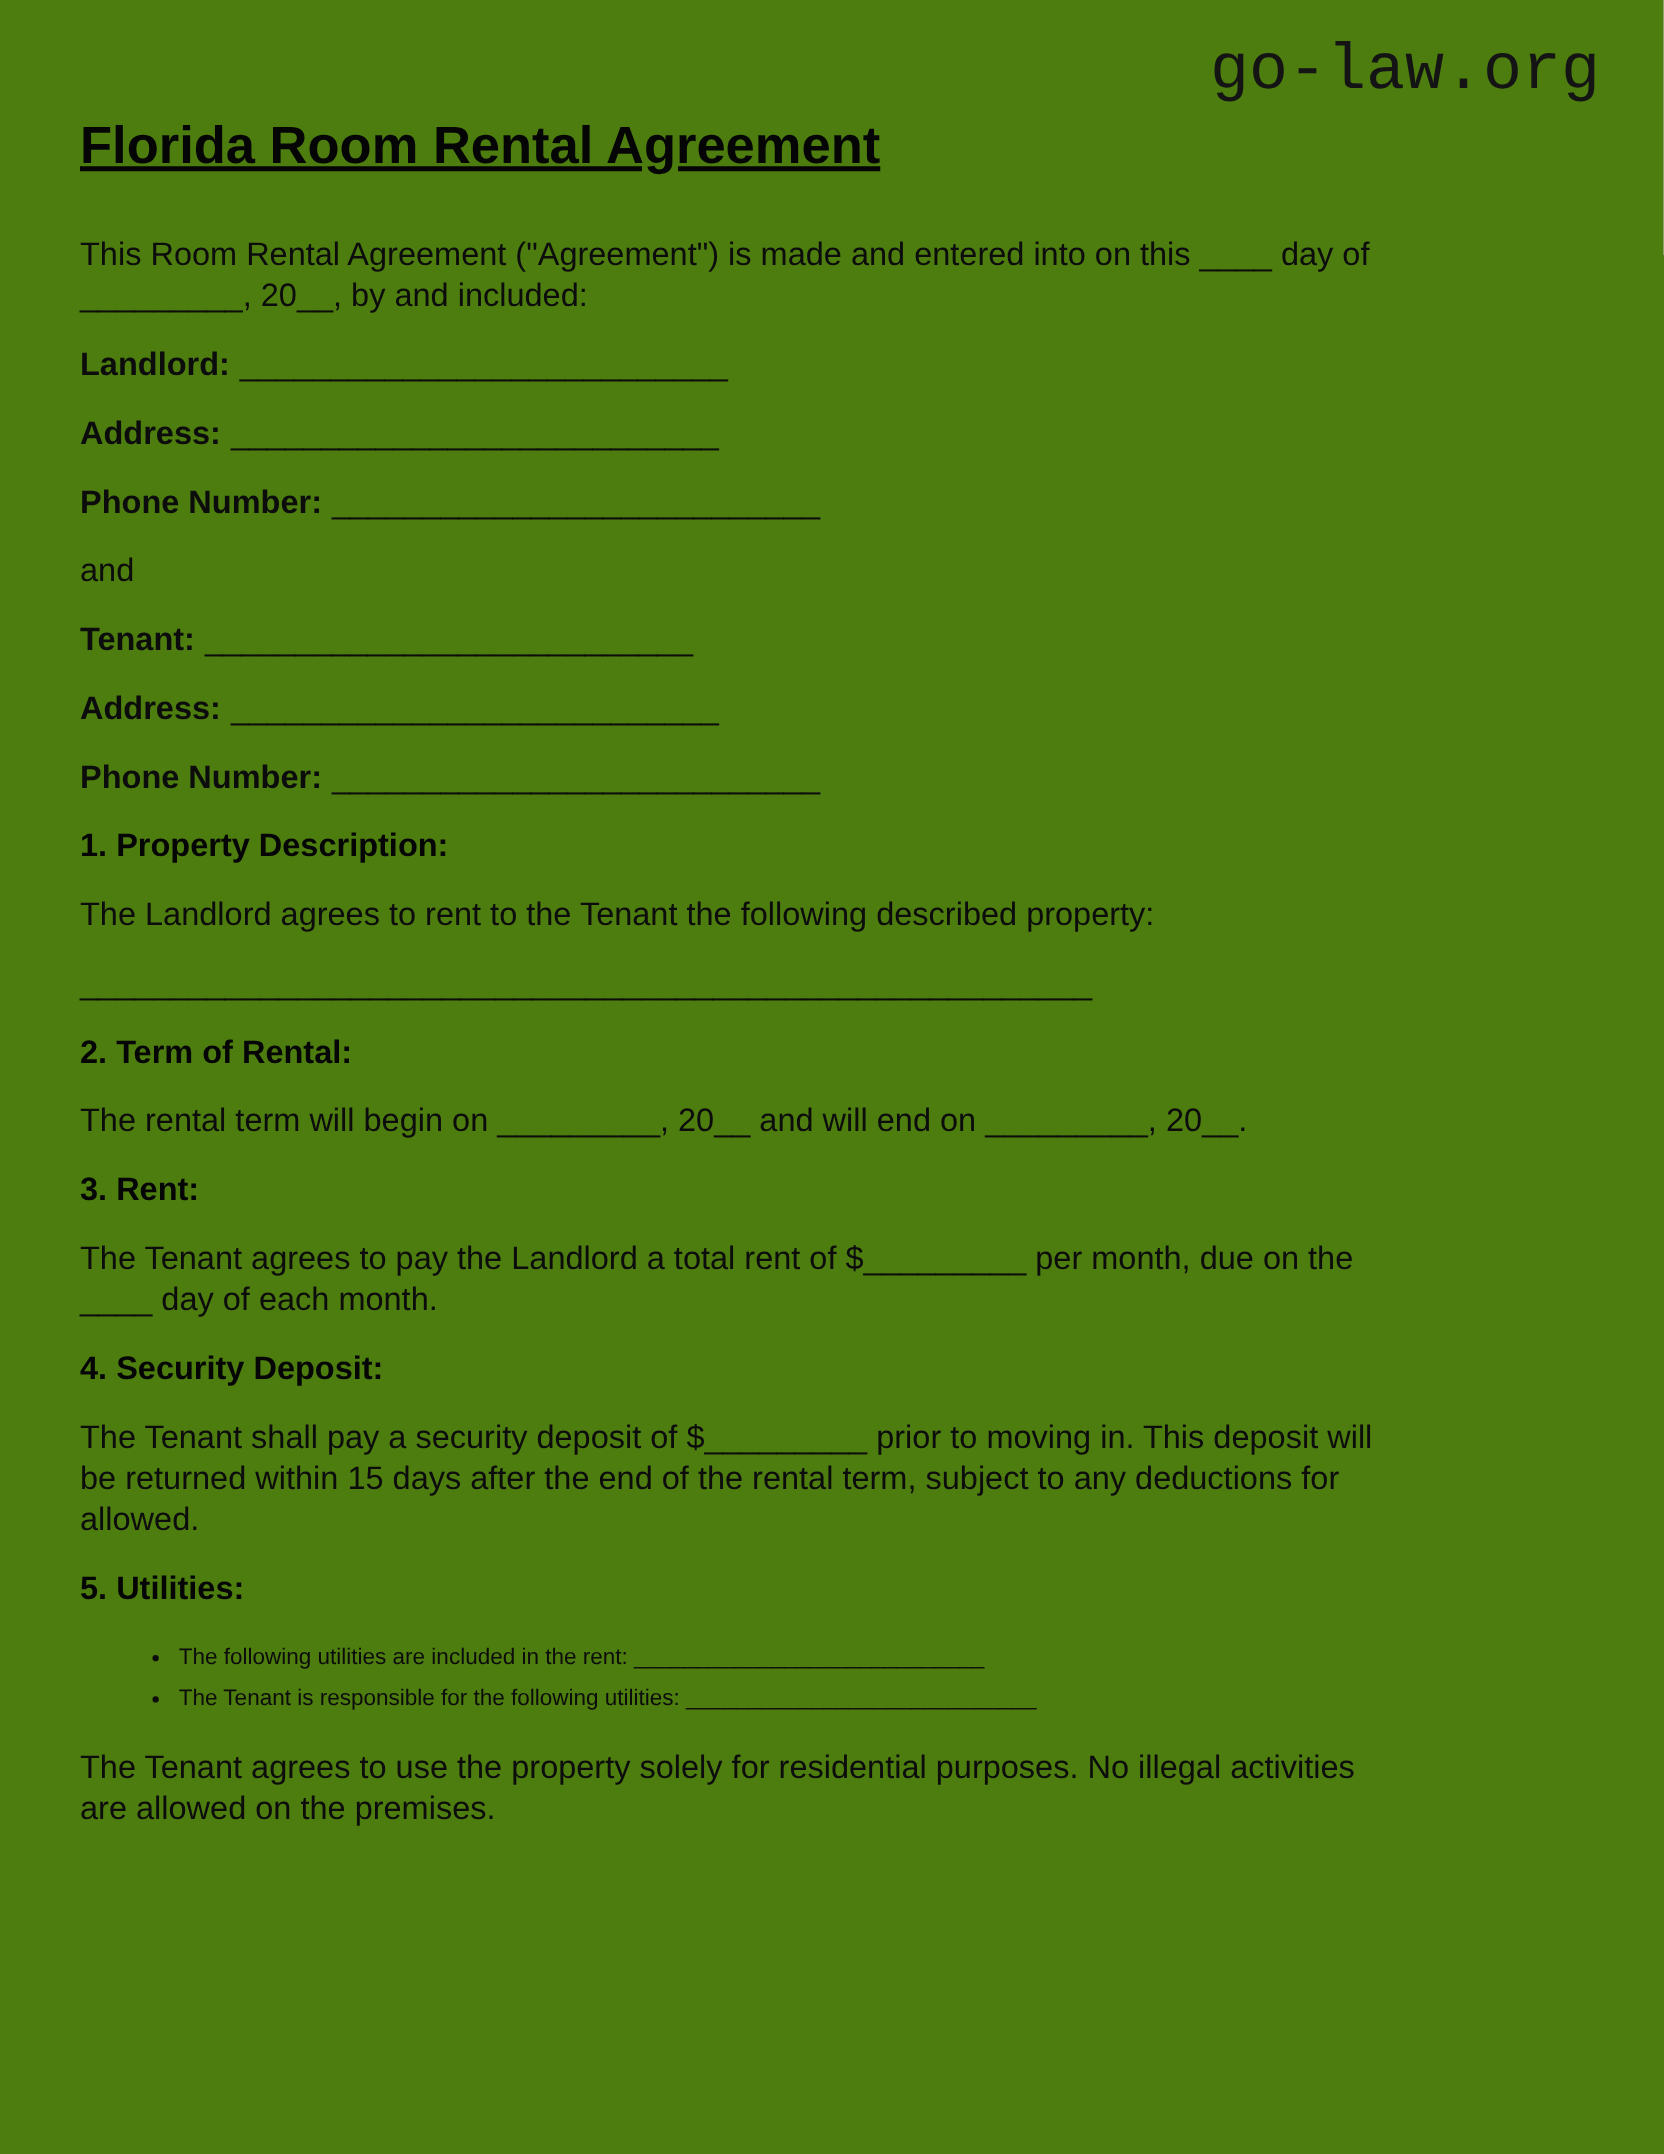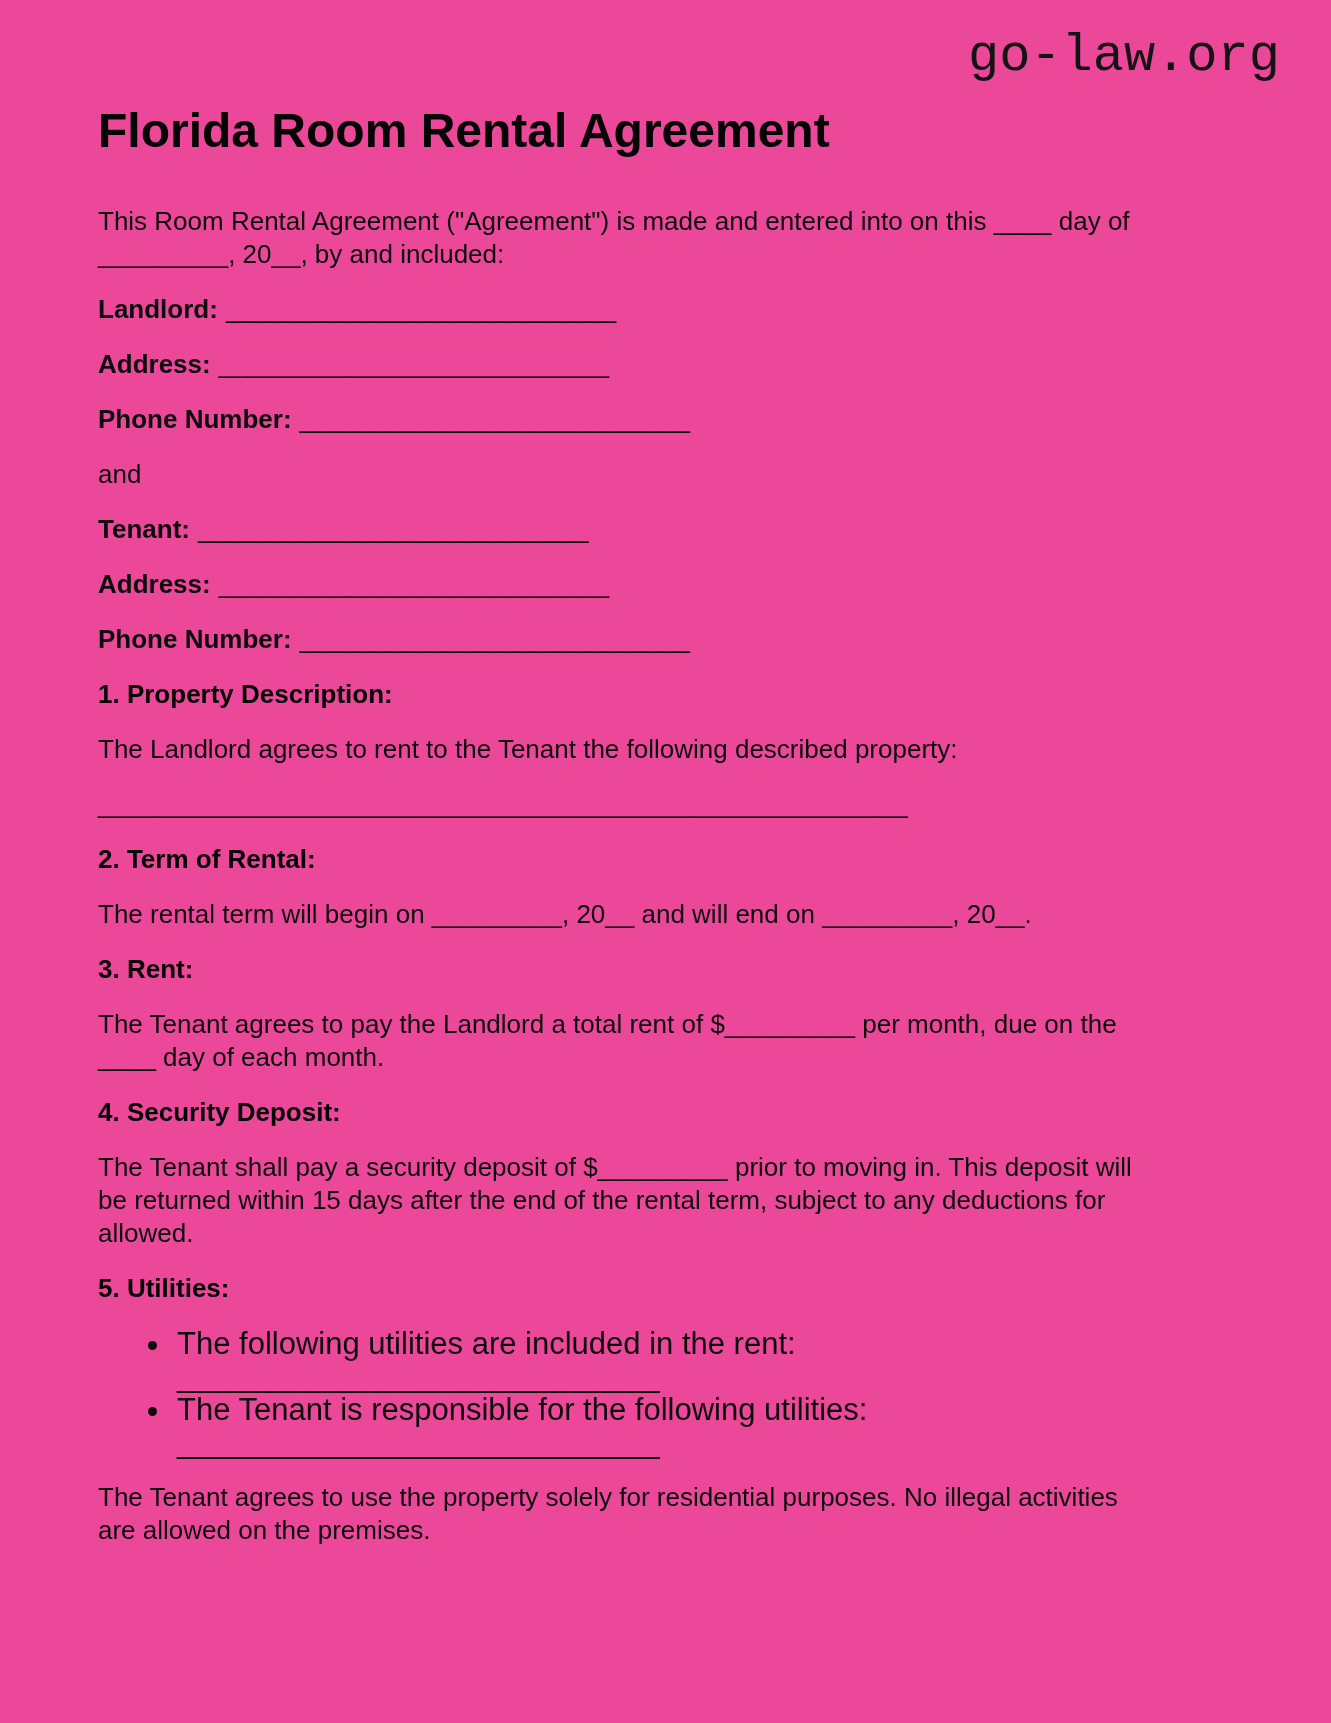--- a/index.html
+++ b/index.html
@@ -1,36 +1,36 @@
 <!DOCTYPE html>
 <html><head>
 <meta charset="utf-8">
 <style>
   html,body{margin:0;padding:0;background:#e8e8e8;}
   .page{
-    width:1331px;height:1723px;background:#ec4899;box-sizing:border-box;
-    padding:30px 51px 0 98px;margin:0 auto;
+    width:1331px;height:1723px;background:#4d7c0f;box-sizing:border-box;
+    padding:30px 51px 0 64px;margin:0 auto;
     font-family:"Liberation Sans","DejaVu Sans",sans-serif;color:#0c0c0c;
     overflow:hidden;
   }
   .logo{
     font-family:"Liberation Mono","DejaVu Sans Mono",monospace;
     font-size:52px;line-height:1.05;text-align:right;white-space:nowrap;
     font-weight:400;color:#141414;
   }
   .title{
-    font-size:48px;line-height:1.1;font-weight:bold;
-    margin:20px 0 48px 0;color:#050505;letter-spacing:0;
+    font-size:42px;line-height:1.1;font-weight:bold;
+    margin:8px 0 48px 0;color:#050505;letter-spacing:0;text-decoration:underline;
   }
   .para{font-size:26px;line-height:33px;margin:22px 0;}
   .line{display:block;}
   .field-label{font-weight:bold;}
   .blank{margin-left:8px;letter-spacing:0;}
   .sec-heading{font-size:26px;line-height:33px;font-weight:bold;margin:22px 0;color:#050505;}
-  ul.bullets{margin:22px 0;padding-left:75px;font-size:31px;line-height:33px;}
+  ul.bullets{margin:22px 0;padding-left:75px;font-size:18px;line-height:33px;}
   ul.bullets li{padding-left:4px;}
 </style>
 </head>
 <body>
 
 <div class="page">
 
   <div class="logo">go-law.org</div>
 
   <h1 class="title">Florida Room Rental Agreement</h1>

